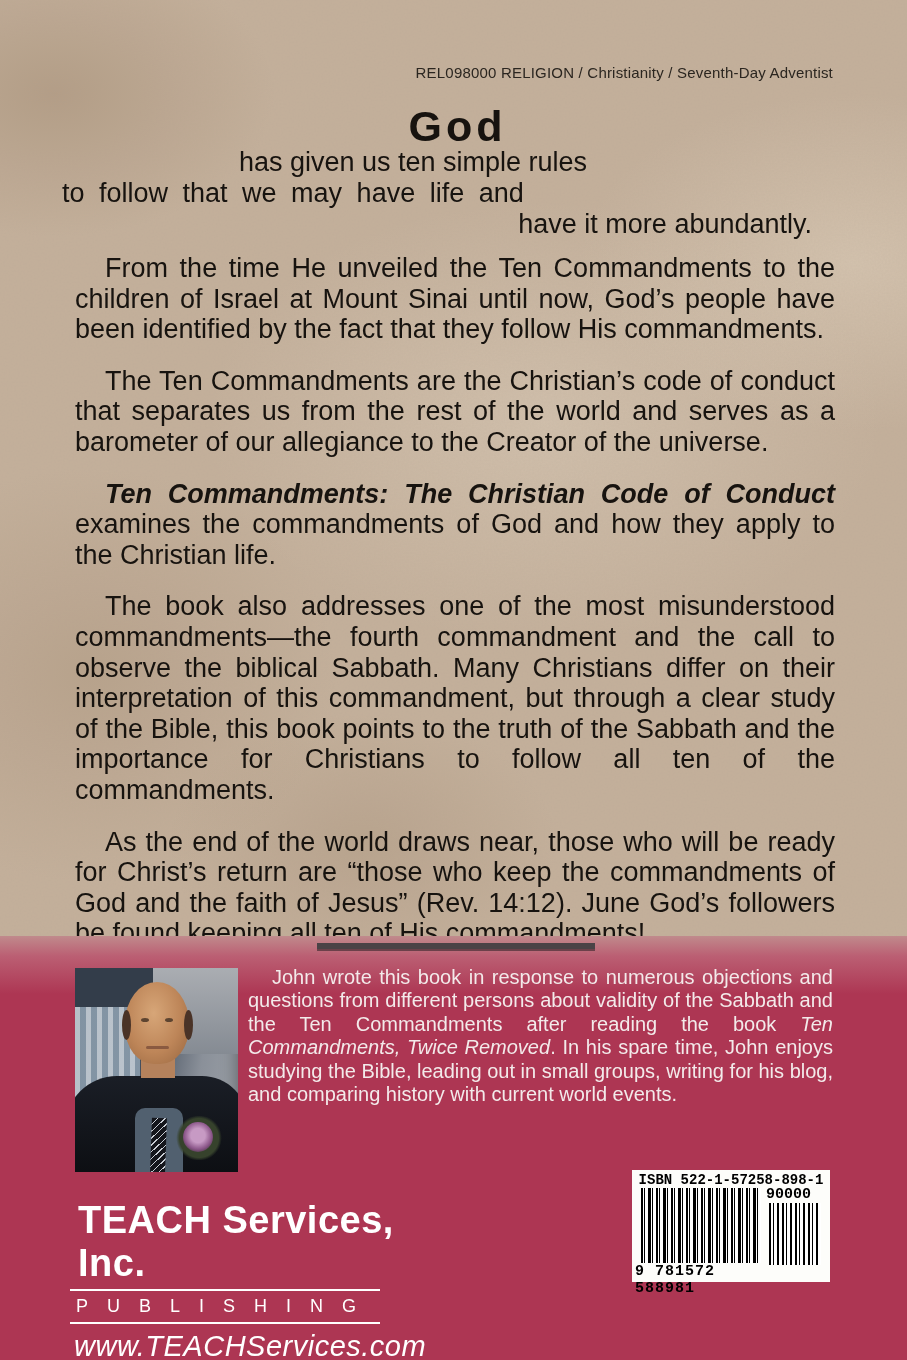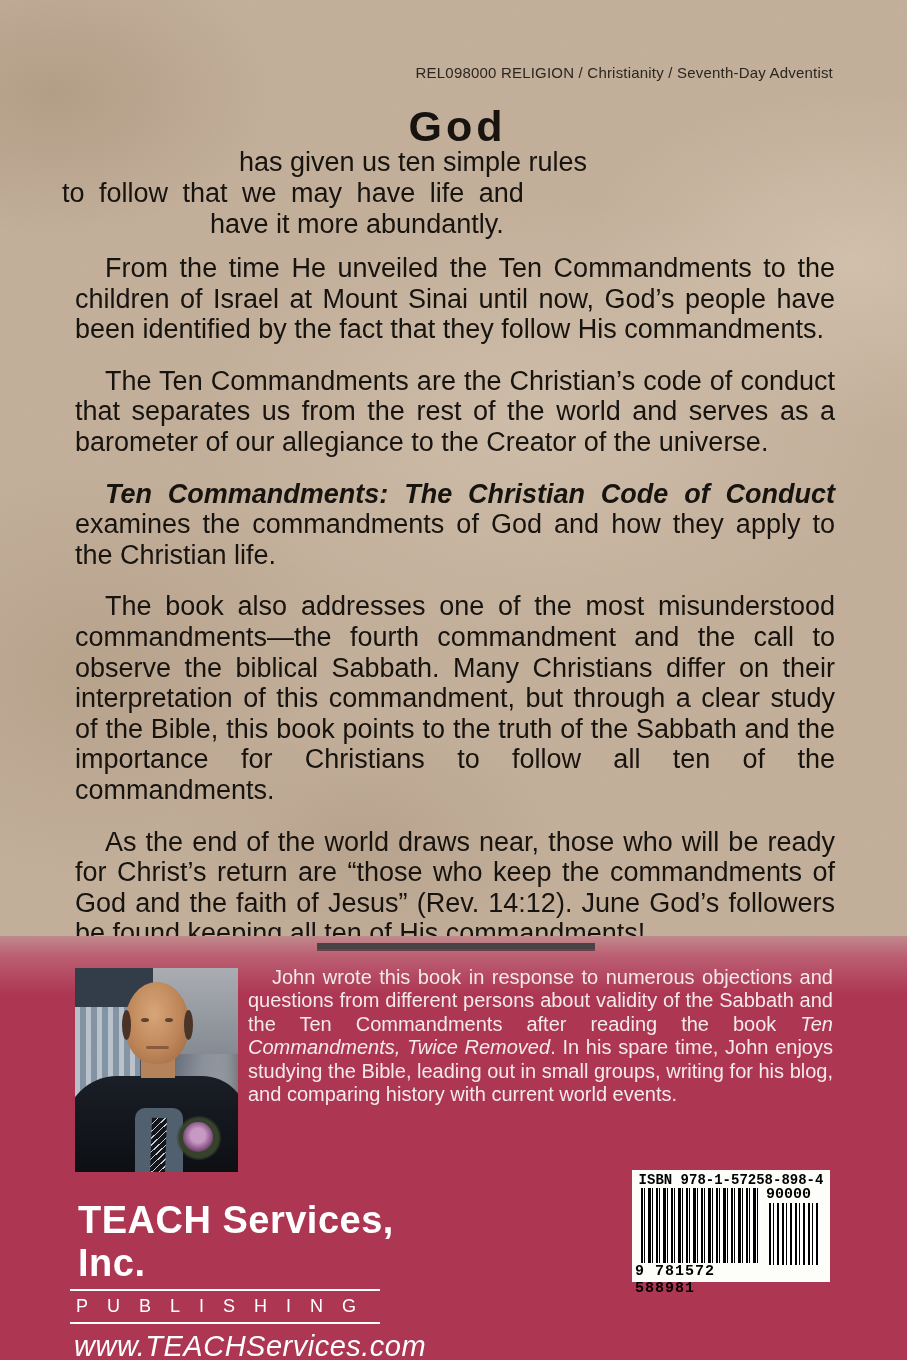--- a/index.html
+++ b/index.html
@@ -19,21 +19,21 @@
 
   .category{position:absolute;top:64px;right:74px;font-size:15px;color:#2b2620;
             letter-spacing:.2px;}
 
   .headword{position:absolute;top:98px;left:0;width:907px;text-align:center;
             font-size:43px;font-weight:bold;letter-spacing:4px;color:#17130f;margin:4px;}
   .openlines{position:absolute;top:147px;left:14px;width:798px;font-size:27px;
              color:#17130f;line-height:31px;}
   .ol-1{text-align:center;}
   .ol-2{text-align:left;word-spacing:7px;margin-left:48px;}
-  .ol-3{padding-left:196px;}
+  .ol-3{padding-left:196px;text-align:right;}
 
   .blurb{position:absolute;top:232px;left:75px;width:760px;font-size:27px;
          line-height:30.6px;color:#17130f;text-align:justify;}
   .blurb p{margin:0;padding-top:21px;text-indent:30px;}
   .lead-bi{font-weight:bold;font-style:italic;}
 
   
   .pink{position:absolute;left:0;top:936px;width:907px;height:424px;
     background:linear-gradient(180deg,#c08a8c 0px,#bb5f73 20px,#ad3653 58px,#ad3653 100%);}
   .divider{position:absolute;left:317px;top:7px;width:278px;height:6px;
@@ -160,21 +160,21 @@
 
     <div class="publisher">
       <div class="pub-name">TEACH Services, Inc.</div>
       <div class="pub-rule"></div>
       <div class="pub-division">PUBLISHING</div>
       <div class="pub-rule2"></div>
       <div class="pub-site">www.TEACHServices.com</div>
     </div>
 
     <div class="barcode">
-      <div class="bc-isbn">ISBN 978-1-57258-898-4</div>
+      <div class="bc-isbn">ISBN 522-1-57258-898-1</div>
       <div class="bc-main"></div>
       <div class="bc-price">90000</div>
       <div class="bc-supp"></div>
       <div class="bc-digits">9 781572 588981</div>
     </div>
   </div>
 
 </div>
 
 </body></html>

